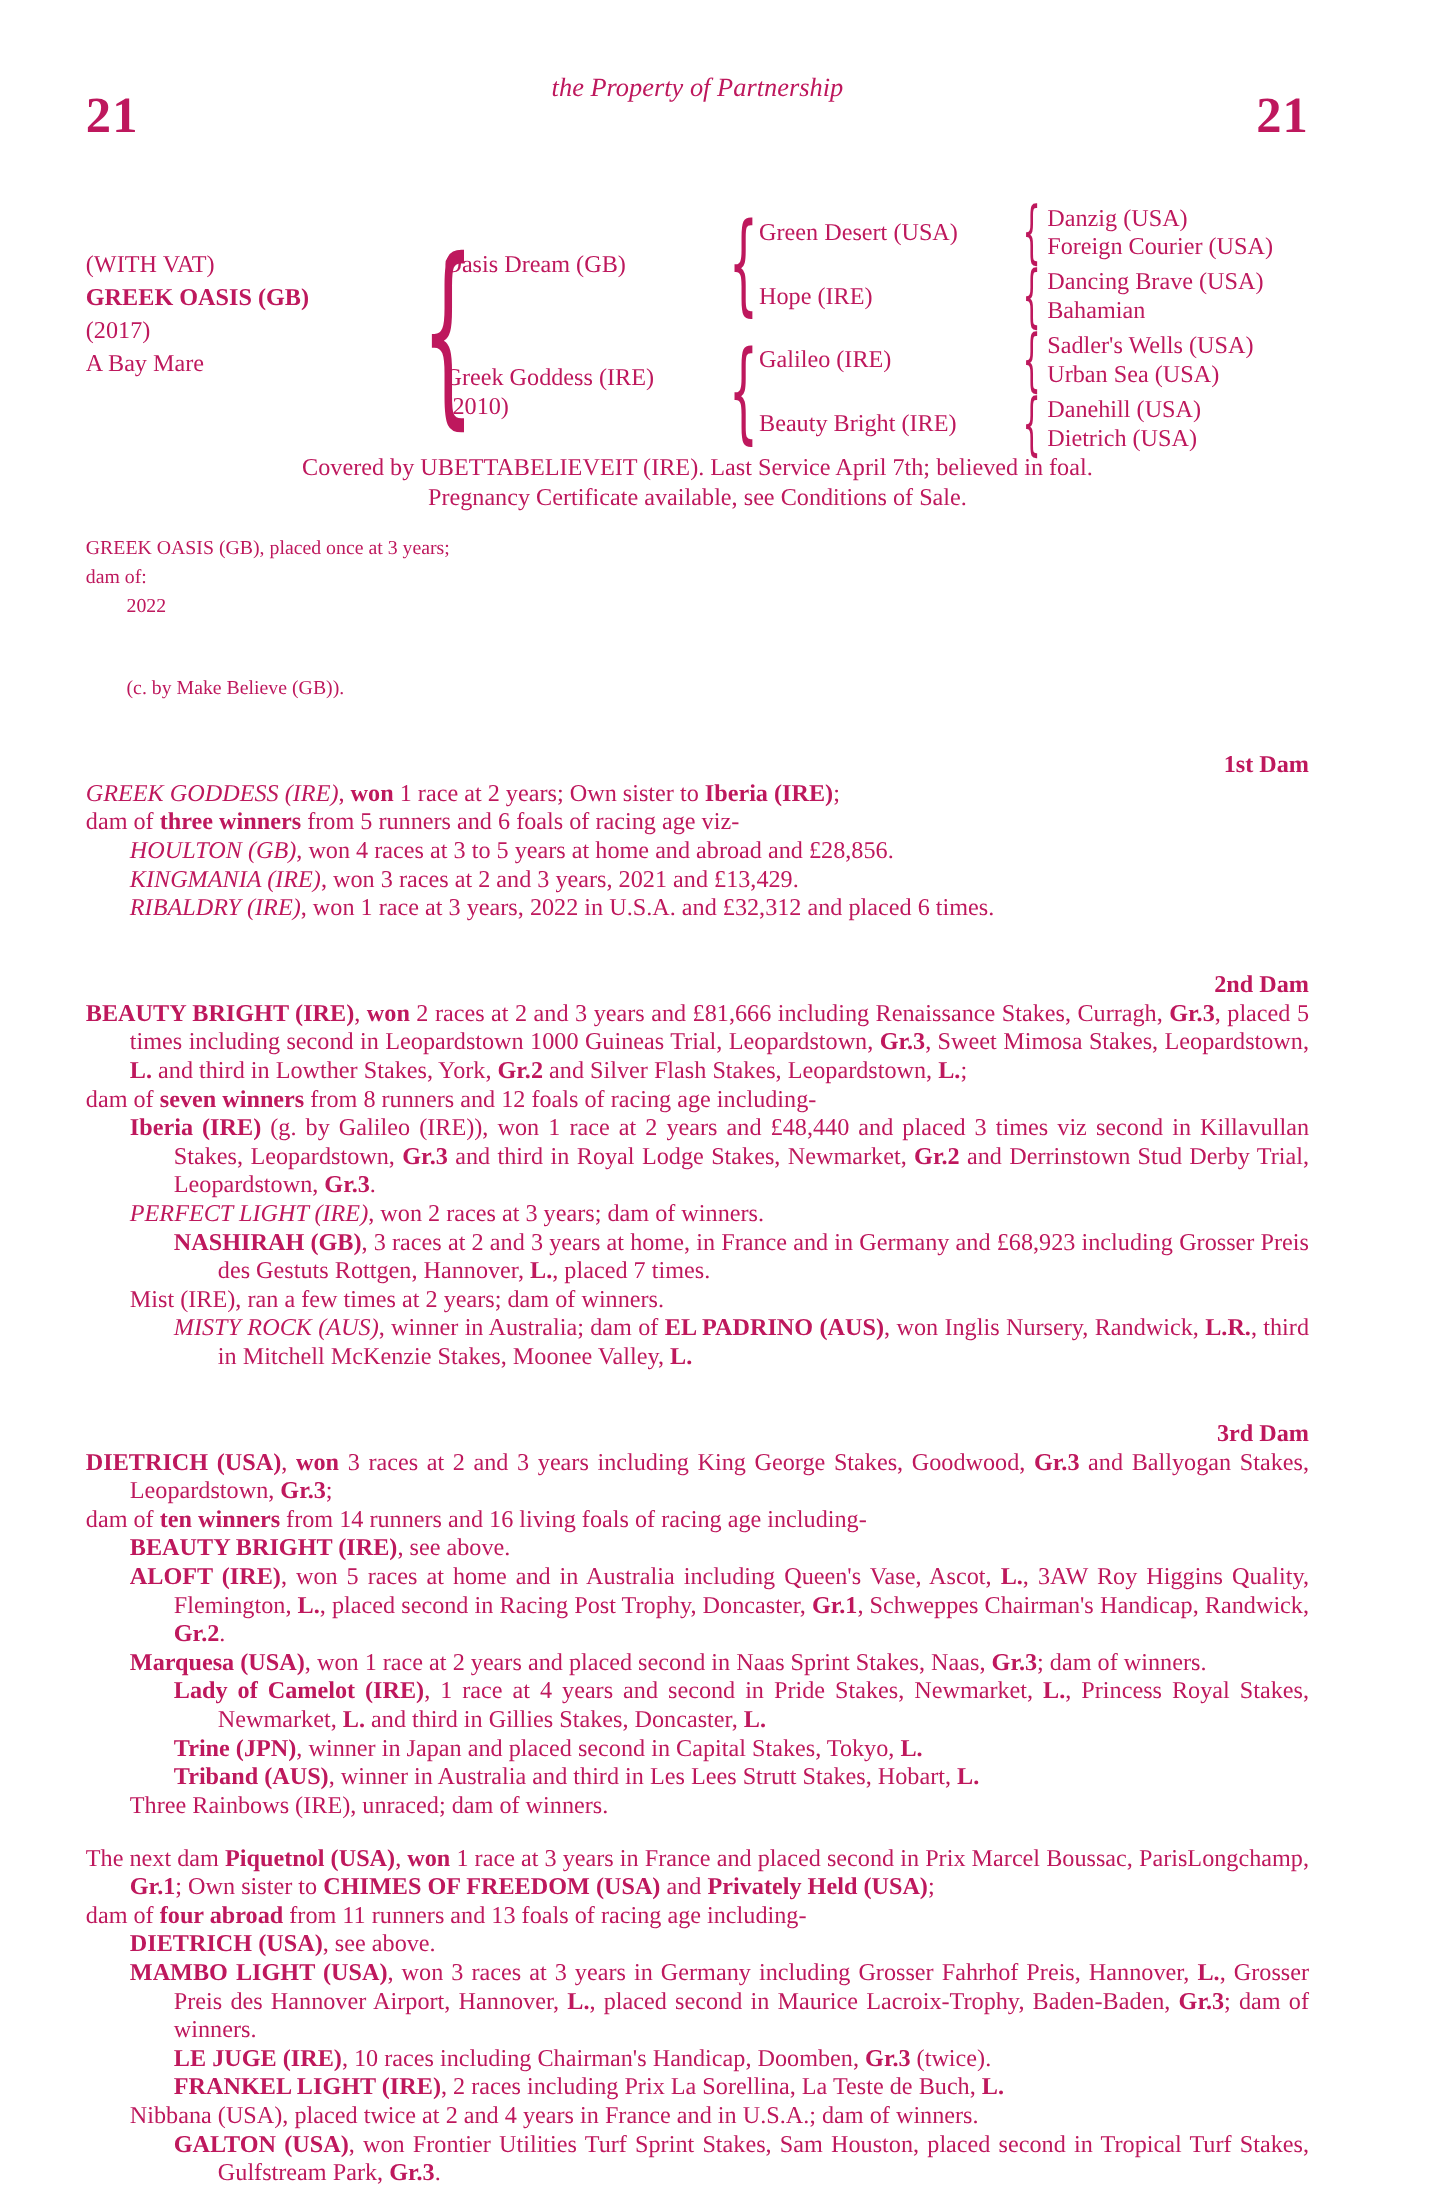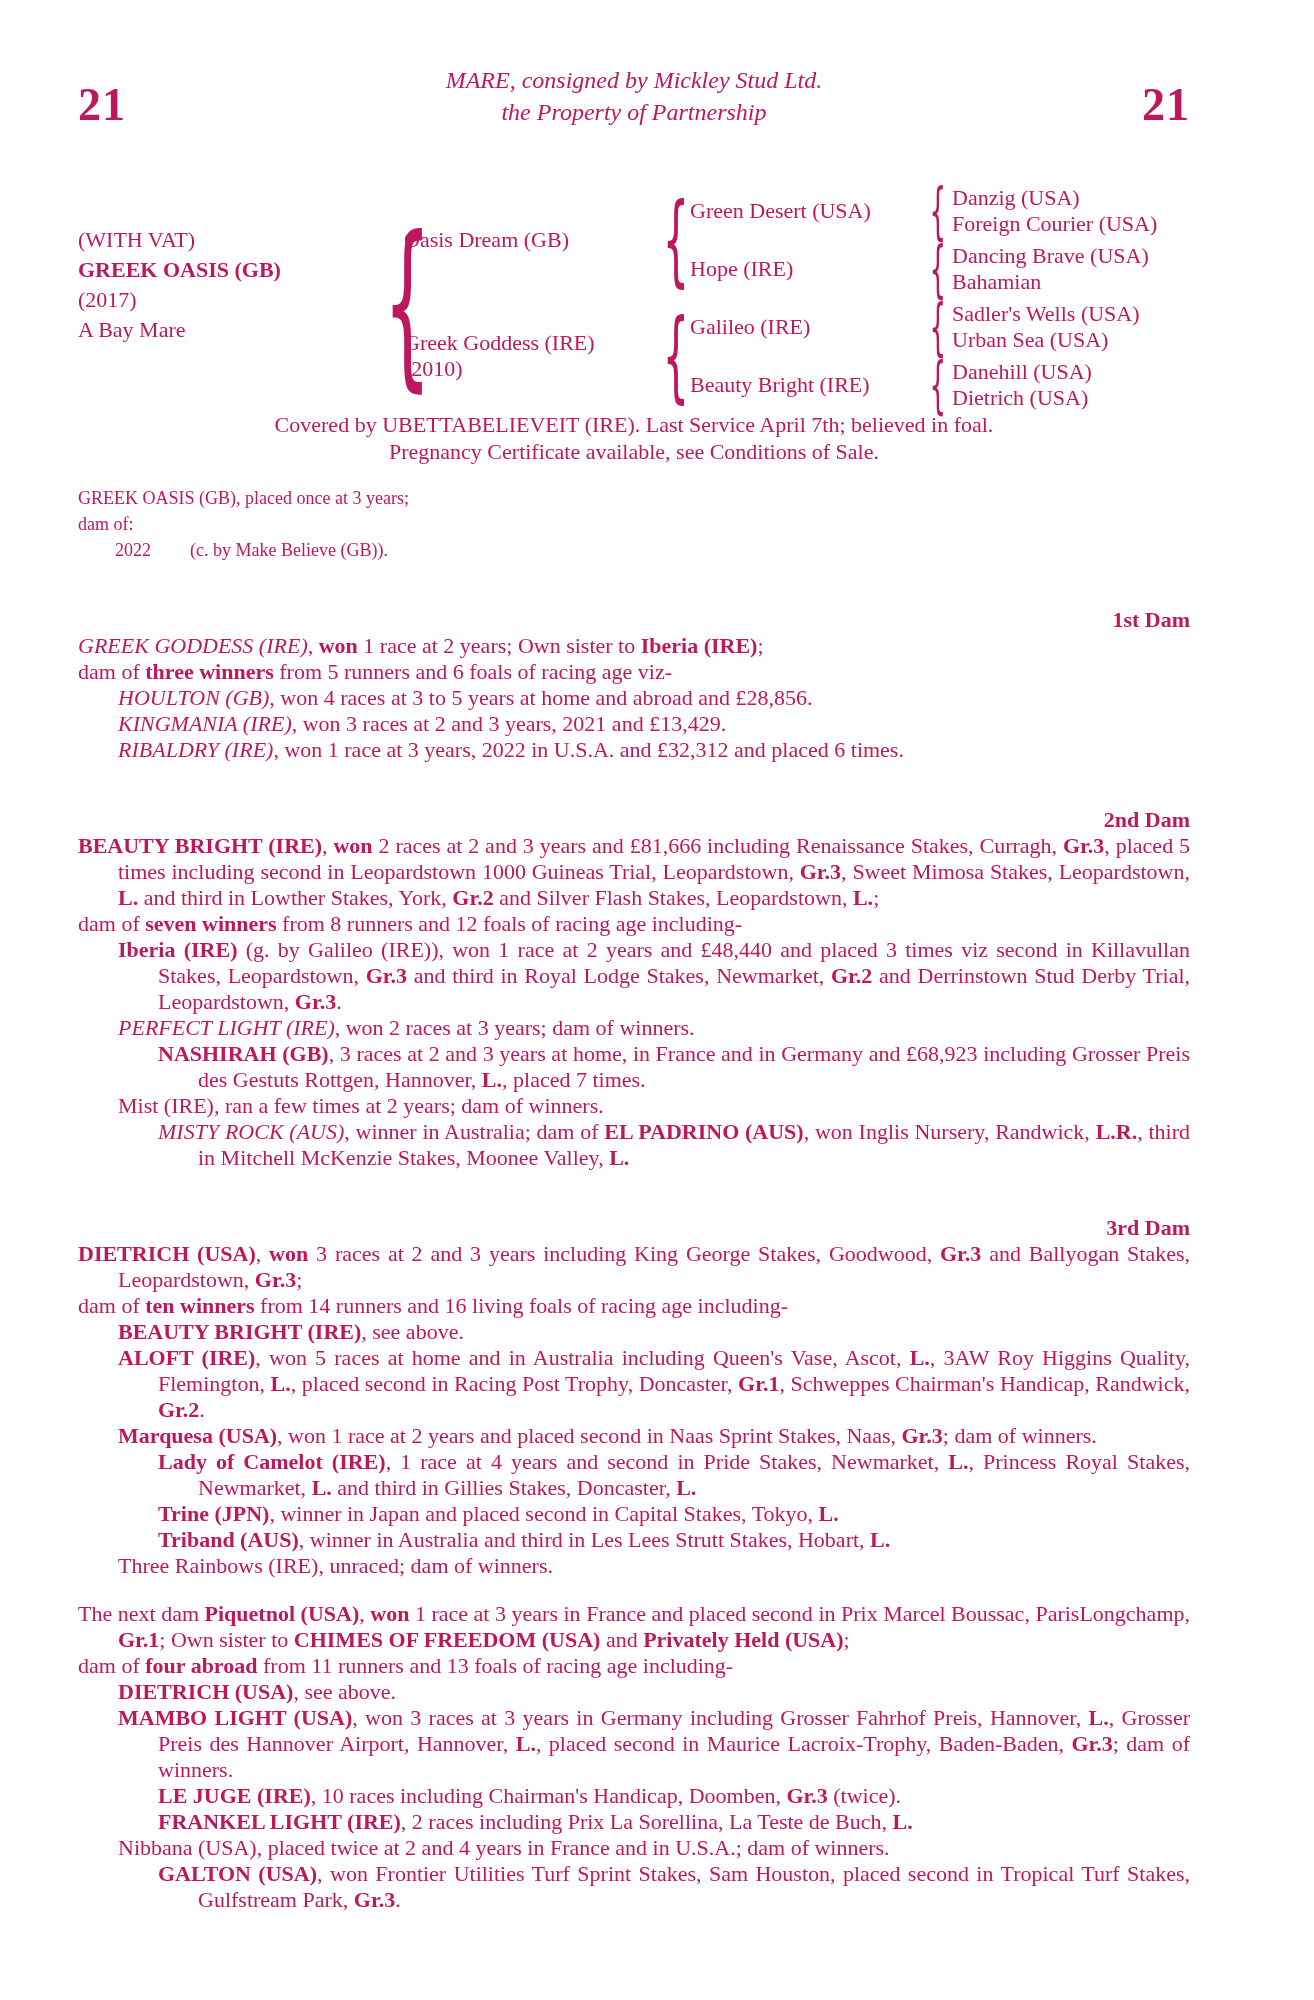--- a/index.html
+++ b/index.html
@@ -18,41 +18,40 @@
   .pedigree{position:relative;height:236px;margin-top:47px;font-size:22px;}
   .pl{position:absolute;white-space:nowrap;line-height:26px;}
   .pname{font-weight:bold;}
   .brace{position:absolute;line-height:1;transform:translateY(-50%) scaleX(0.42);transform-origin:center;
          font-family:"DejaVu Sans",sans-serif;font-weight:normal;}
   .brace::before{content:"{";}
   
   .covered p{margin:0;text-align:center;font-size:22px;line-height:27px;}
   .produce{margin-top:20px;font-size:18px;line-height:26px;}
   .produce p{margin:0;}
-  .year-row{display:flex;padding-left:37px;}
+  .year-row{display:flex;padding-left:37px;flex-direction:column;}
   .yr{width:75px;flex:0 0 75px;}
   
   .catalog{font-size:22px;line-height:26px;}
   .section{margin-top:22px;}
   .para{margin:0;text-align:justify;}
   .heading{font-weight:bold;text-align:right;margin-top:44px;}
   .ind0{padding-left:40px;text-indent:-40px;}
   .ind1{padding-left:80px;text-indent:-40px;}
   .ind2{padding-left:120px;text-indent:-40px;}
 </style>
 </head>
 <body>
 
 <div class="page">
 
   <div class="header">
     <div class="lot lot-left">21</div>
     <div class="lot lot-right">21</div>
     <div class="consign">
-      <div>MARE, consigned by Mickley Stud Ltd.</div>
       <div>the Property of Partnership</div>
     </div>
   </div>
 
   <div class="pedigree">
 
     <span class="pl" style="left:0;top:52px">(WITH VAT)</span>
     <span class="pl pname" style="left:0;top:82px">GREEK OASIS (GB)</span>
     <span class="pl" style="left:0;top:112px">(2017)</span>
     <span class="pl" style="left:0;top:142px">A Bay Mare</span>

